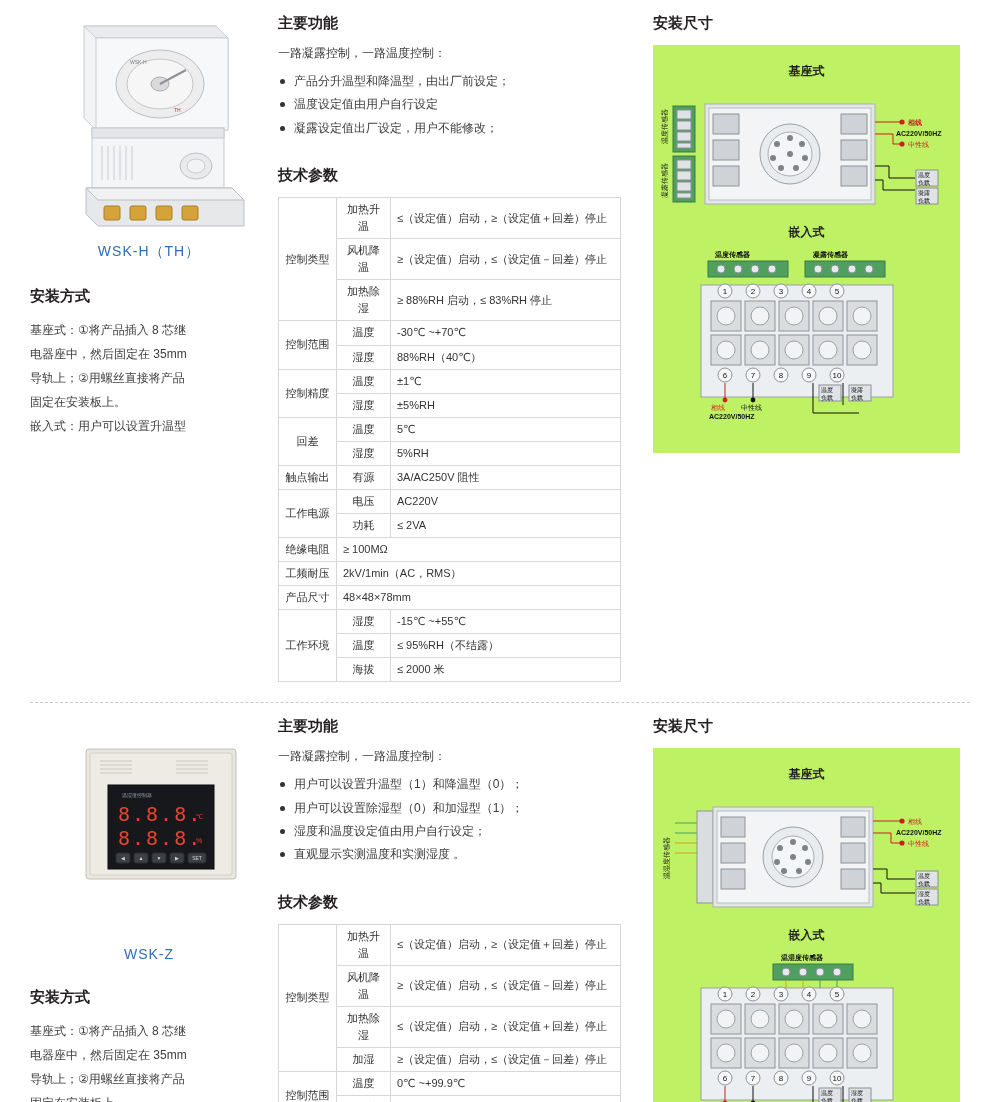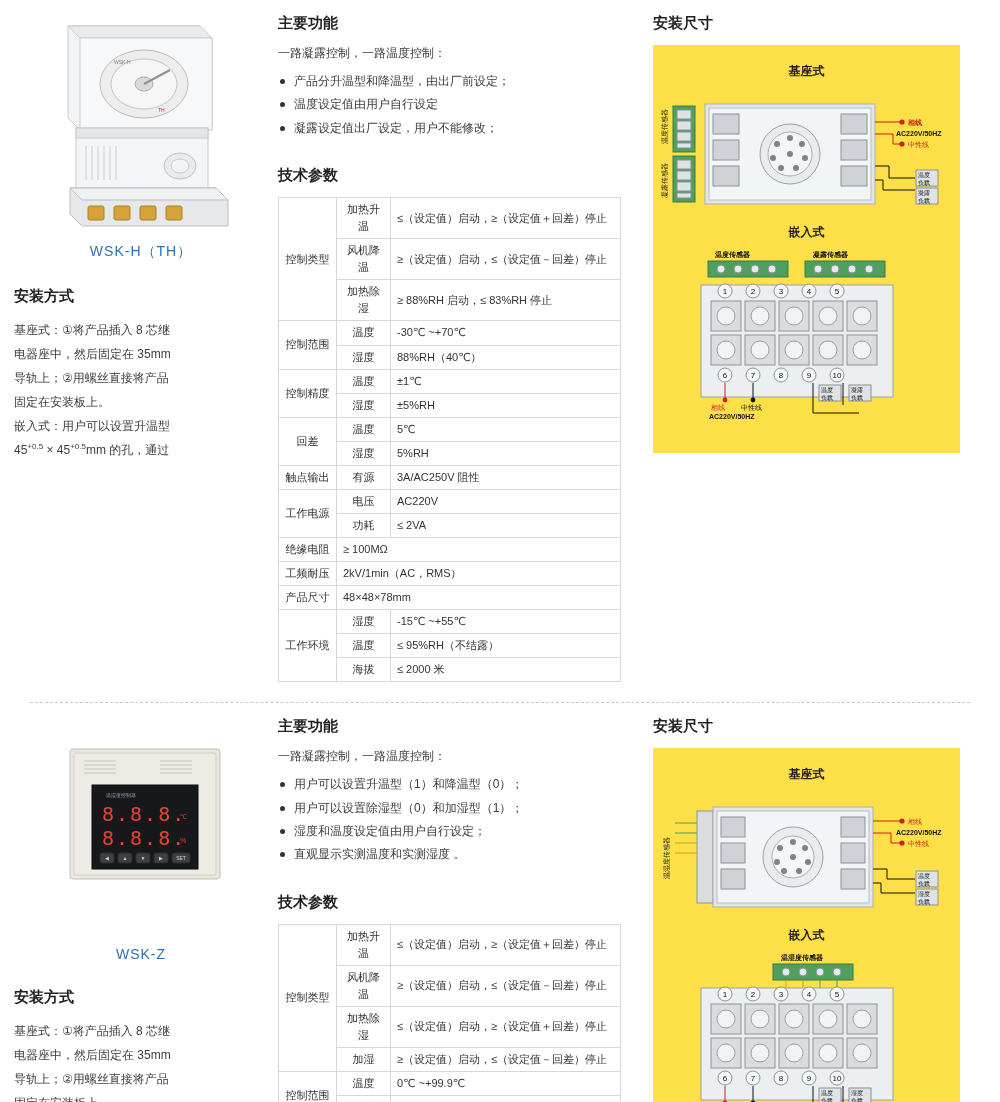--- a/index.html
+++ b/index.html
@@ -16,21 +16,21 @@
   .section { position:relative; padding: 14px 0 10px 0; }
   .divider {
     border-top:1px dashed #c9c9c9;
     margin: 10px 30px 0 30px;
     height:0;
   }
 
   .row { display:flex; align-items:flex-start; }
 
   
-  .col-left { width:268px; padding-left:14px; }
+  .col-left { width:268px; padding-left:30px; }
   .product-photo {
     width:200px; height:215px; margin:6px 0 0 26px;
     position:relative;
     text-align:right;
   }
   .model-name {
     text-align:center; color:#2f6fb5; font-size:14px;
     margin-top:8px; letter-spacing:1px;
   }
   .install-title {
@@ -65,21 +65,21 @@
     line-height:1.55;
     vertical-align:middle;
   }
   td.lbl { width:58px; text-align:center; color:#333; }
   td.sub { width:54px; text-align:center; }
   td.val { text-align:left; padding-left:8px;margin-left:12px; }
 
   
   .col-right { width:337px; }
   .panel {
-    background:#fde047; width:307px; padding:10px 0 16px 0; margin-top:2px;
+    background:#bef264; width:307px; padding:10px 0 16px 0; margin-top:2px;
   }
   .panel .cap {
     text-align:center; font-size:12px; font-weight:bold; margin:8px 0 6px 0;
   }
   .diagram { position:relative; margin:0 auto; }
 
   .lbl-red { color:#cc1f1f; font-size:7px; font-weight:bold; }
 
   svg { display:block; }
 </style>
@@ -131,21 +131,20 @@
         </div>
         <div class="model-name">WSK-H（TH）</div>
 
         <div class="install-title">安装方式</div>
         <div class="install-body">
           <div>基座式：①将产品插入 8 芯继</div>
           <div>电器座中，然后固定在 35mm</div>
           <div>导轨上；②用螺丝直接将产品</div>
           <div>固定在安装板上。</div>
           <div>嵌入式：用户可以设置升温型</div>
-          <div>45<sup>+0.5</sup> × 45<sup>+0.5</sup>mm 的孔，通过</div>
         </div>
       </div>
 
       <div class="col-mid">
         <div class="h-title">主要功能</div>
         <p class="lead">一路凝露控制，一路温度控制：</p>
         <ul class="feature">
           <li>产品分升温型和降温型，由出厂前设定；</li>
           <li>温度设定值由用户自行设定</li>
           <li>凝露设定值出厂设定，用户不能修改；</li>

